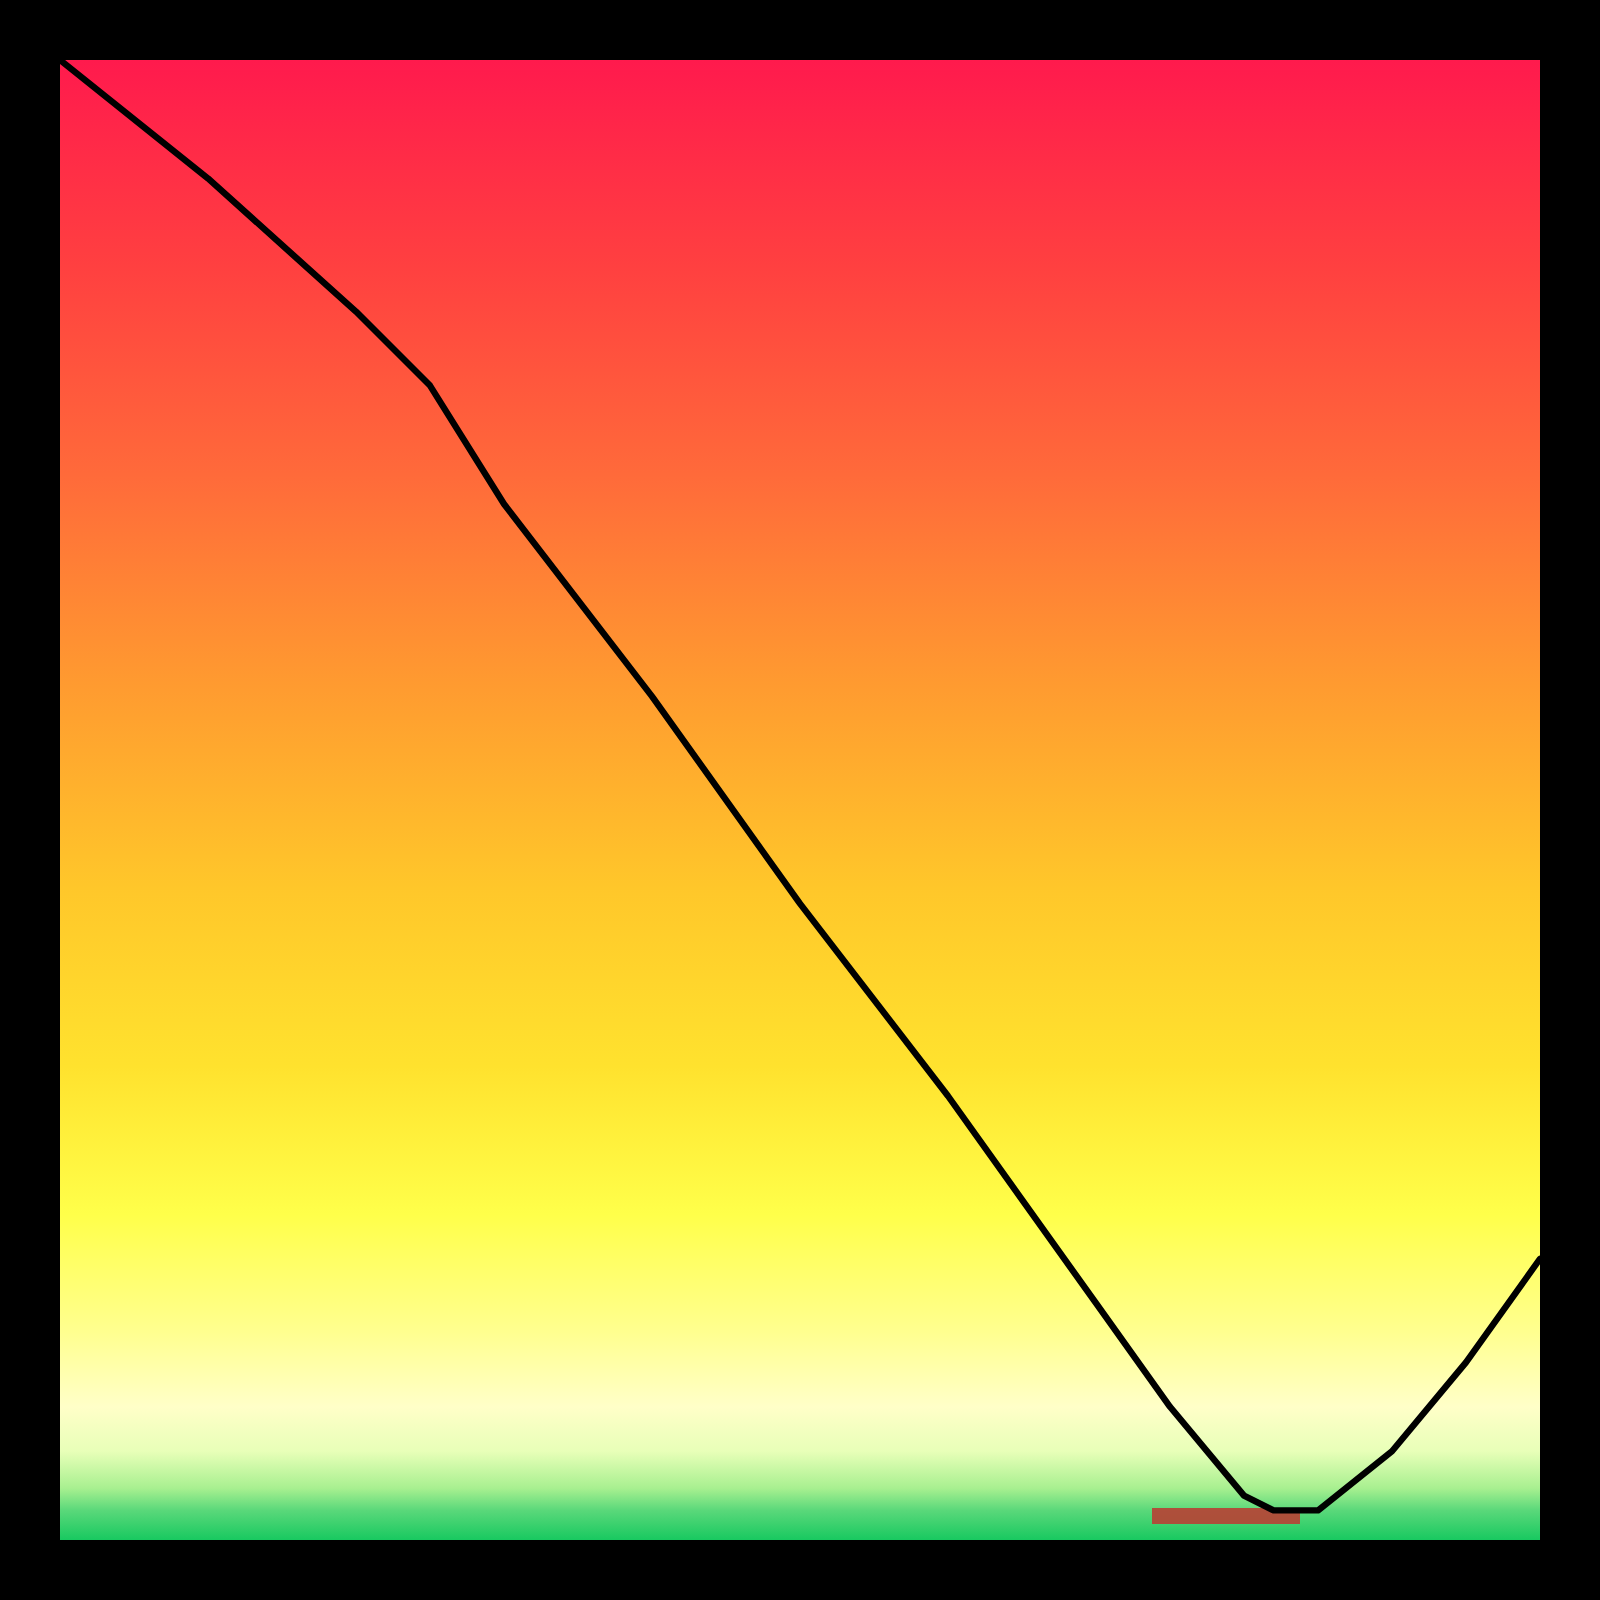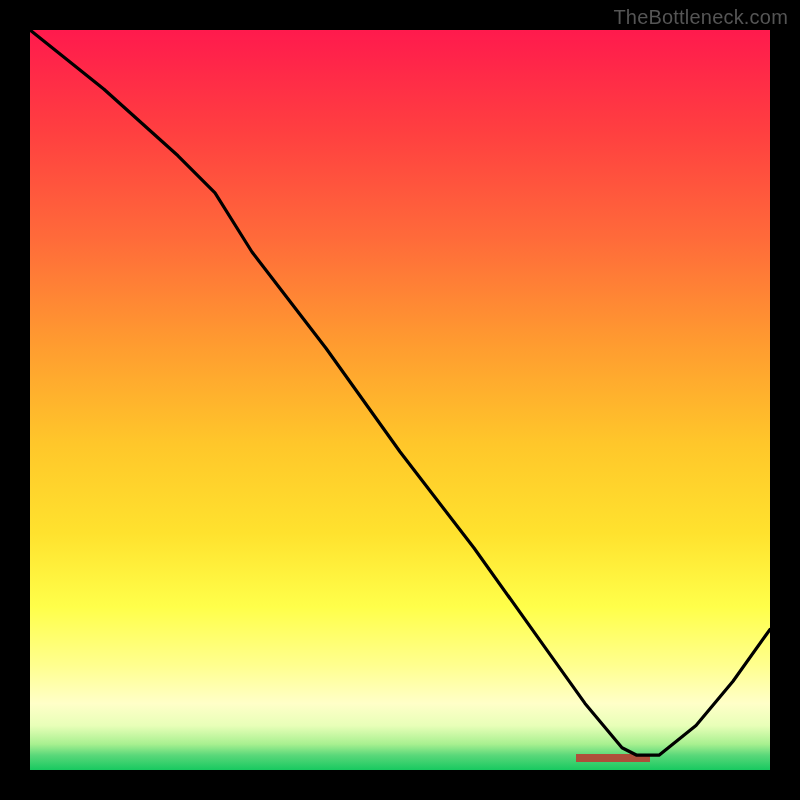--- a/index.html
+++ b/index.html
@@ -56,21 +56,20 @@
     font-weight: 700;
     letter-spacing: -0.5px;
     white-space: nowrap;
   }
 </style>
 </head>
 <body>
 
 <div class="frame">
 
-  <div class="watermark">TheBottleneck.com</div>
 
   <div class="plot">
     <svg viewBox="0 0 740 740" preserveAspectRatio="none">
       <defs>
         <linearGradient id="bg-grad" x1="0" y1="0" x2="0" y2="1">
           <stop offset="0%" stop-color="#ff1a4d"></stop>
           <stop offset="14%" stop-color="#ff4040"></stop>
           <stop offset="28%" stop-color="#ff6a3a"></stop>
           <stop offset="42%" stop-color="#ff9a30"></stop>
           <stop offset="56%" stop-color="#ffc72a"></stop>

